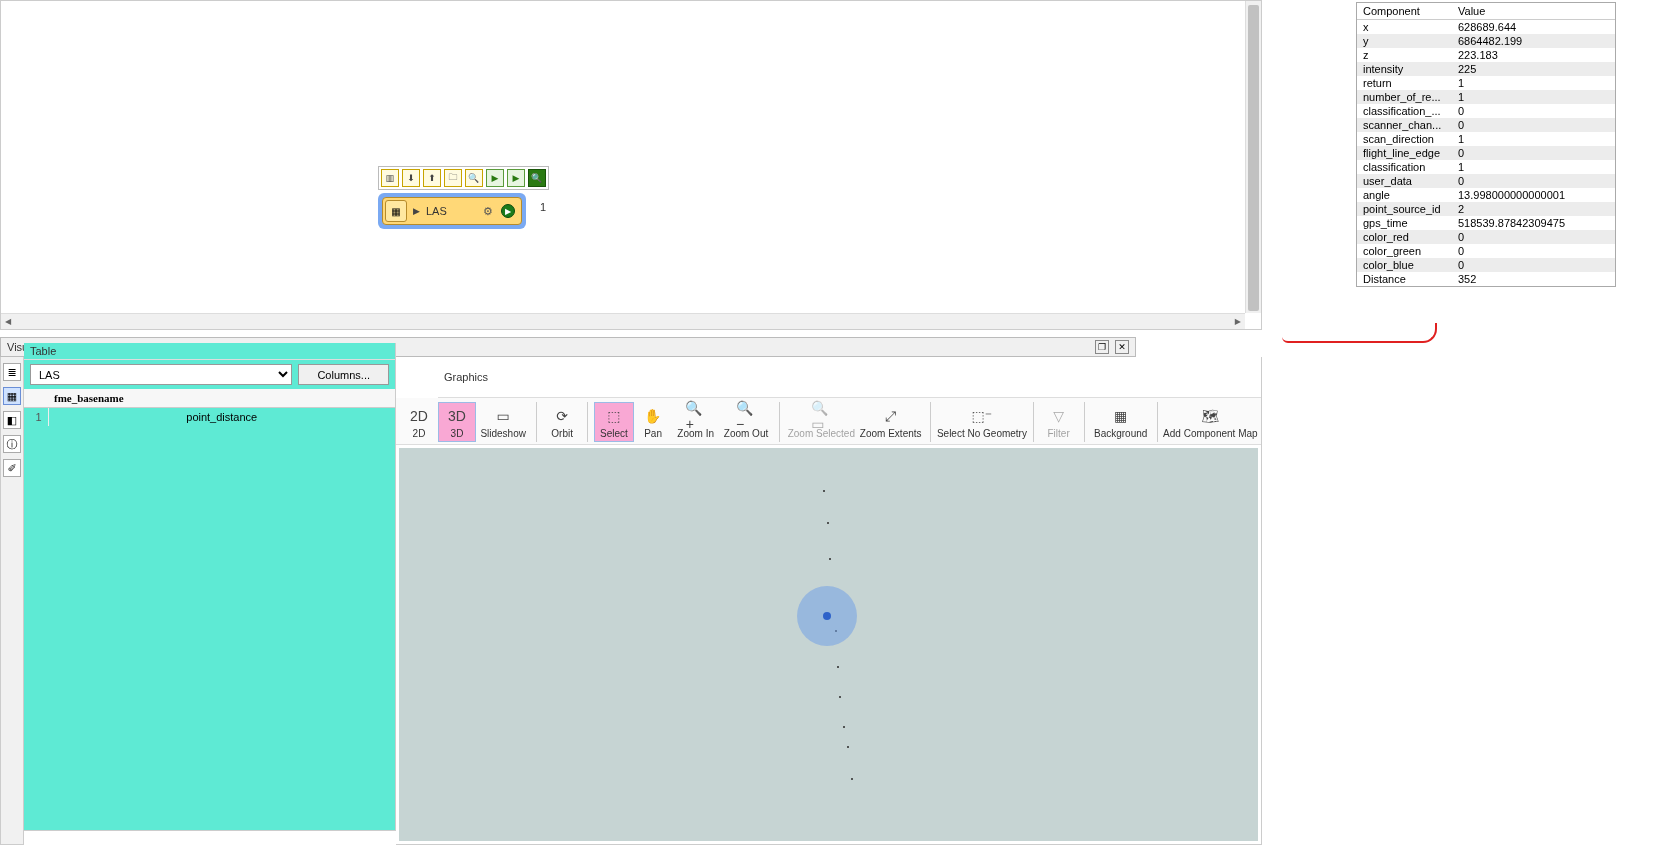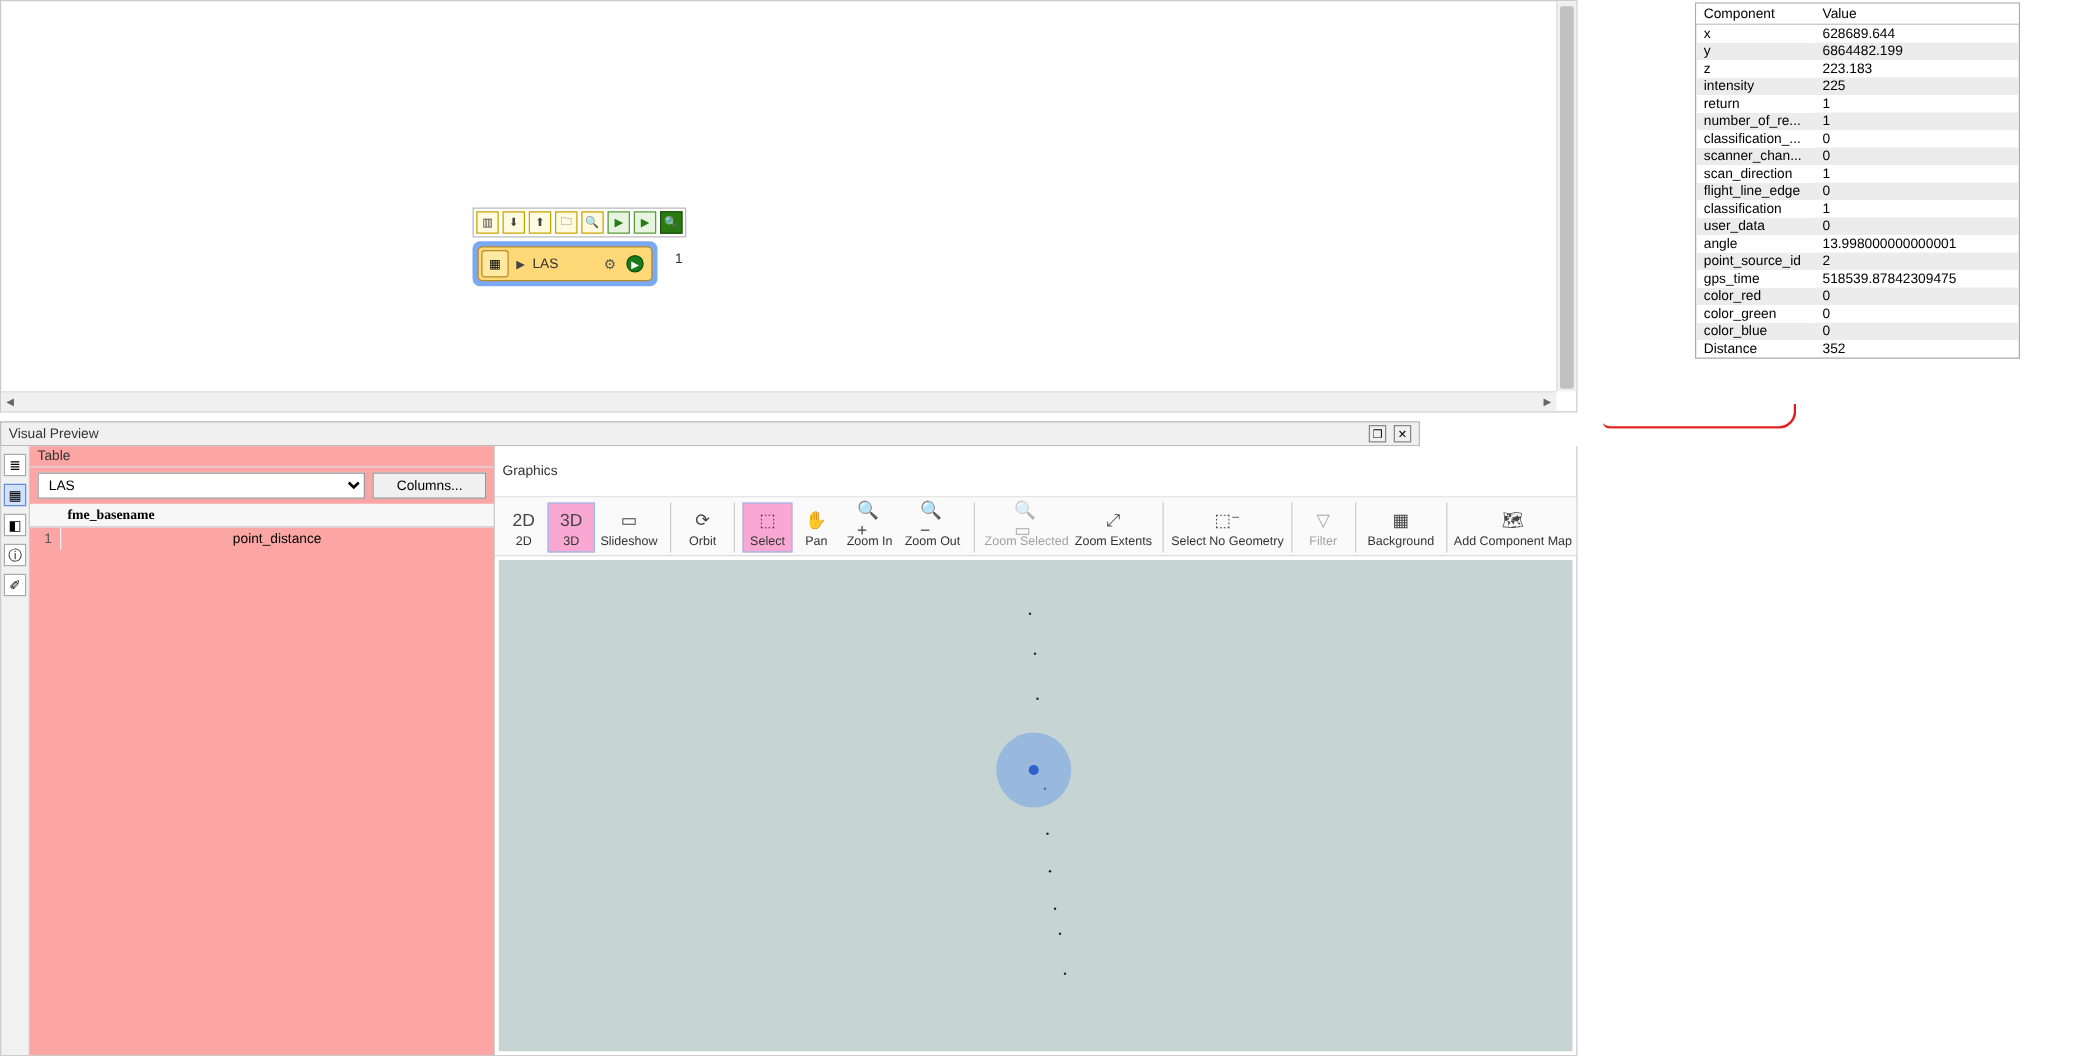--- a/index.html
+++ b/index.html
@@ -59,40 +59,40 @@
   .vp-sidebar {
     position:absolute; left:0; top:357px; width:24px; height:488px;
     background:#f1f1f1; border:1px solid #ccc; border-top:none;
     display:flex; flex-direction:column; align-items:center; padding-top:6px; gap:6px;
   }
   .vp-sidebar .sb { width:18px; height:18px; border:1px solid #aaa; background:#fff; display:flex; align-items:center; justify-content:center; cursor:pointer; }
   .vp-sidebar .sb.sel { background:#cfe2ff; border-color:#6a8ed6; }
 
   
   .table-panel {
-    position:absolute; left:24px; top:357px; width:372px; height:488px;
-    border:1px solid #ccc; border-top:none; border-left:none; background:#fca5a5;
+    position:absolute; left:24px; top:343px; width:372px; height:488px;
+    border:1px solid #ccc; border-top:none; border-left:none; background:#5eead4;
     display:flex; flex-direction:column;
   }
   .table-panel .hdr { padding:2px 6px; color:#333; border-bottom:1px solid #ddd; }
   .table-panel .row1 { display:flex; gap:6px; padding:4px 6px; align-items:center; }
   .table-panel select { flex:1; height:21px; border:1px solid #999; background:#fff; padding:0 4px; }
   .table-panel .cols-btn { height:21px; padding:0 18px; border:1px solid #999; background:#f0f0f0; cursor:pointer; }
   .table-panel table { width:100%; border-collapse:collapse; }
   .table-panel th { text-align:left; font-weight:600; padding:3px 6px; border-bottom:1px solid #ccc; background:#f7f7f7;font-family:Liberation Serif, serif; }
   .table-panel td.rownum { width:24px; text-align:right; padding:3px 6px; color:#555; border-right:1px solid #eee;}
   .table-panel td { padding:3px 6px;text-align:center; }
 
   
   .graphics-panel {
     position:absolute; left:396px; top:357px; width:866px; height:488px;
     border:1px solid #ccc; border-top:none; border-left:none; background:#fff;
     display:flex; flex-direction:column;
   }
-  .graphics-panel .hdr { padding:14px 6px; color:#333; border-bottom:1px solid #ddd; }
+  .graphics-panel .hdr { padding:14px 6px; color:#333; border-bottom:1px solid #ddd;margin-left:42px; }
   .g-toolbar {
     display:flex; align-items:flex-end; padding:4px 4px 2px 4px; gap:0;
     border-bottom:1px solid #ddd; background:#fafafa;
   }
   .g-btn {
     display:flex; flex-direction:column; align-items:center; justify-content:center;
     padding:3px 8px 2px 8px; gap:2px; cursor:pointer; min-width:38px;
     border:1px solid transparent;
   }
   .g-btn.active { background:#f9a8d4; border:1px solid #9bbbe6; }

